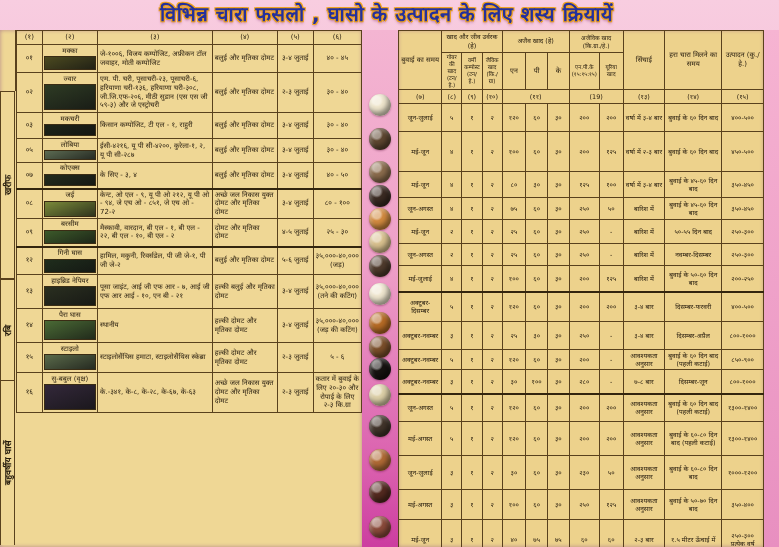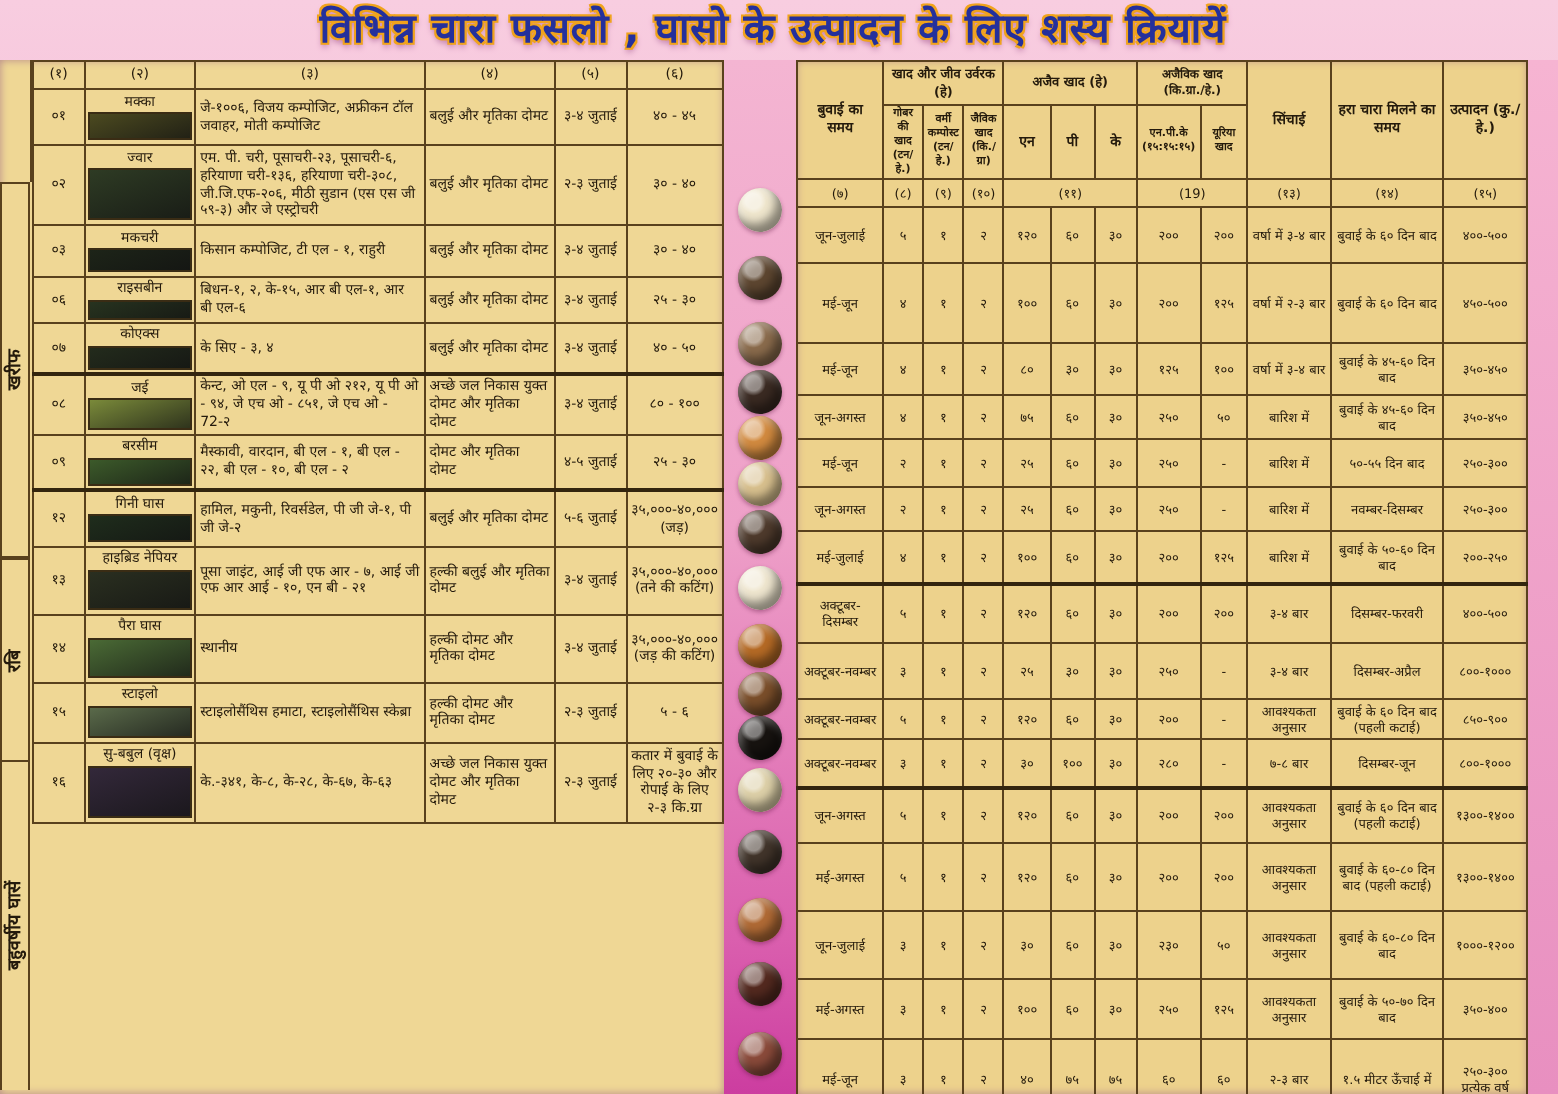--- a/index.html
+++ b/index.html
@@ -14,21 +14,21 @@
   .page-right{left:398px;width:366px;background:#edd28c;}
   .edge{position:absolute;top:30px;bottom:0;left:764px;width:15px;
         background:linear-gradient(180deg,#f6b4d2,#e88fc0);}
   .gutter{position:absolute;left:362px;top:30px;bottom:0;width:36px;
           background:linear-gradient(180deg,#f4b5d2 0%,#eea0c8 45%,#da5fae 85%,#cc3da0 100%);}
   .seed{position:absolute;left:7px;width:22px;height:22px;border-radius:50%;
         box-shadow:inset -3px -4px 5px rgba(0,0,0,.45),inset 2px 3px 4px rgba(255,255,255,.35),0 1px 2px rgba(90,20,60,.4);}
   table{border-collapse:collapse;table-layout:fixed;}
   th,td{border:1px solid #59411d;padding:1px 2px;font-size:7px;line-height:1.25;
         text-align:center;vertical-align:middle;overflow:hidden;}
-  thead th{font-weight:bold;font-size:7px;}
+  thead th{font-weight:normal;font-size:7px;}
   .nums td{height:13px;font-size:7px;padding:0;}
   td.lft{text-align:left;}
   .seasonstrip{width:16px;flex:0 0 16px;}
   .season{writing-mode:vertical-rl;transform:rotate(180deg);display:flex;align-items:center;justify-content:center;
           border:1px solid #59411d;border-top:none;font-weight:bold;font-size:9px;background:#efd795;}
   .season.first{border-top:1px solid #59411d;}
   .headspacer{height:61px;border-right:1px solid #59411d;}
   .crop-cell{padding:0;}
   .crop-name{display:block;font-size:7px;padding:1px 0;}
   .photo{display:block;width:92%;margin:0 auto 1px auto;border:1px solid #3a2c14;}
@@ -94,30 +94,30 @@
           <td>०३</td>
           <td class="crop-cell">
             <span class="crop-name">मकचरी</span>
             <div class="photo" style="background: linear-gradient(160deg, rgb(29, 36, 24), rgb(17, 17, 17) 140%); height: 10px;"></div>
           </td>
           <td class="lft">किसान कम्पोजिट, टी एल - १, राहुरी</td>
           <td class="lft">बलुई और मृतिका दोमट</td>
           <td>३-४ जुताई</td>
           <td class="wrap">३० - ४०</td>
         </tr>
-        <tr class="row" style="height: 22px;">
-          <td>०६</td>
-          <td class="crop-cell">
-            <span class="crop-name">राइसबीन</span>
-            <div class="photo" style="background: linear-gradient(160deg, rgb(39, 51, 31), rgb(17, 17, 17) 140%); height: 8px;"></div>
-          </td>
-          <td class="lft">बिधन-१, २, के-१५, आर बी एल-१, आर बी एल-६</td>
+        <tr class="row" style="height: 24px;">
+          <td>०५</td>
+          <td class="crop-cell">
+            <span class="crop-name">लोबिया</span>
+            <div class="photo" style="background: linear-gradient(160deg, rgb(92, 107, 82), rgb(17, 17, 17) 140%); height: 8px;"></div>
+          </td>
+          <td class="lft">ईसी-४२१६, यू पी सी-४२००, कुरेला-१, २, यू पी सी-२८७</td>
           <td class="lft">बलुई और मृतिका दोमट</td>
           <td>३-४ जुताई</td>
-          <td class="wrap">२५ - ३०</td>
+          <td class="wrap">३० - ४०</td>
         </tr>
         <tr class="row" style="height: 26px;">
           <td>०७</td>
           <td class="crop-cell">
             <span class="crop-name">कोएक्स</span>
             <div class="photo" style="background: linear-gradient(160deg, rgb(35, 43, 28), rgb(17, 17, 17) 140%); height: 10px;"></div>
           </td>
           <td class="lft">के सिए - ३, ४</td>
           <td class="lft">बलुई और मृतिका दोमट</td>
           <td>३-४ जुताई</td>

